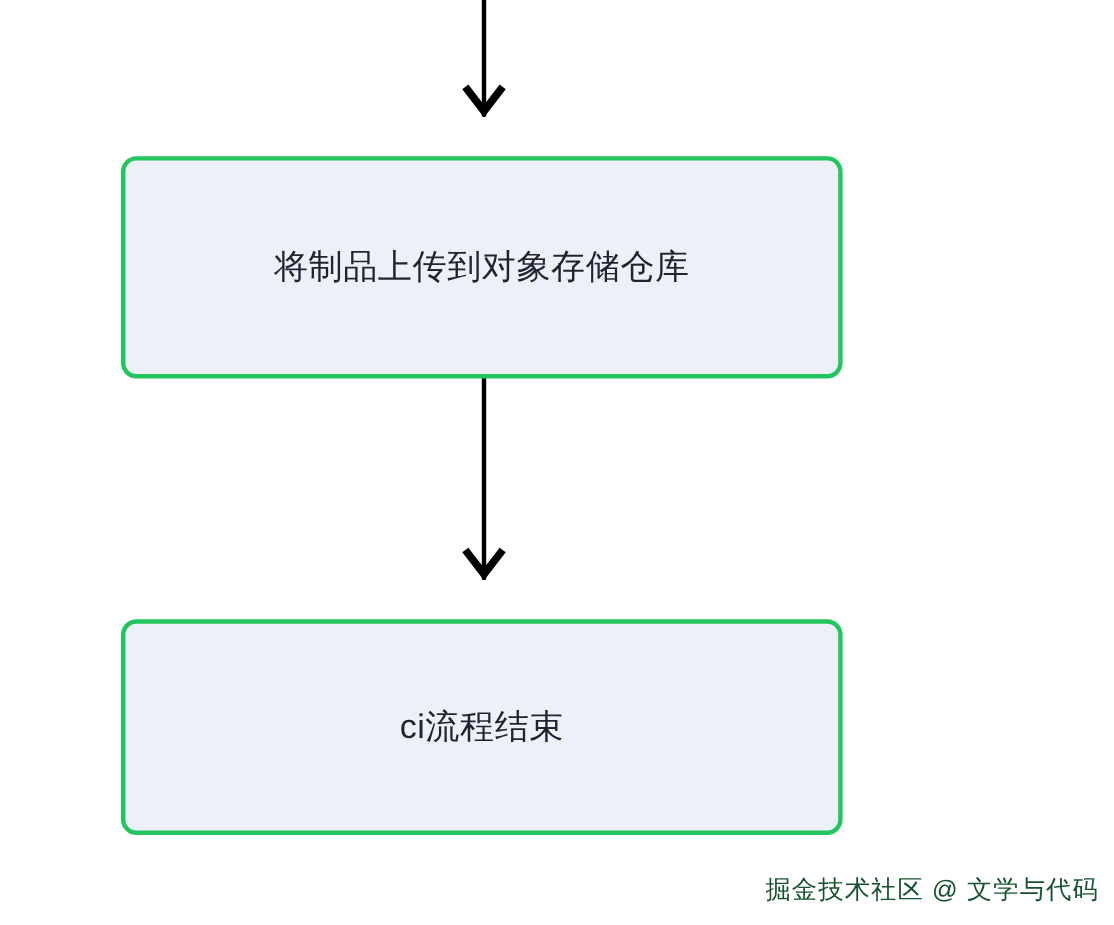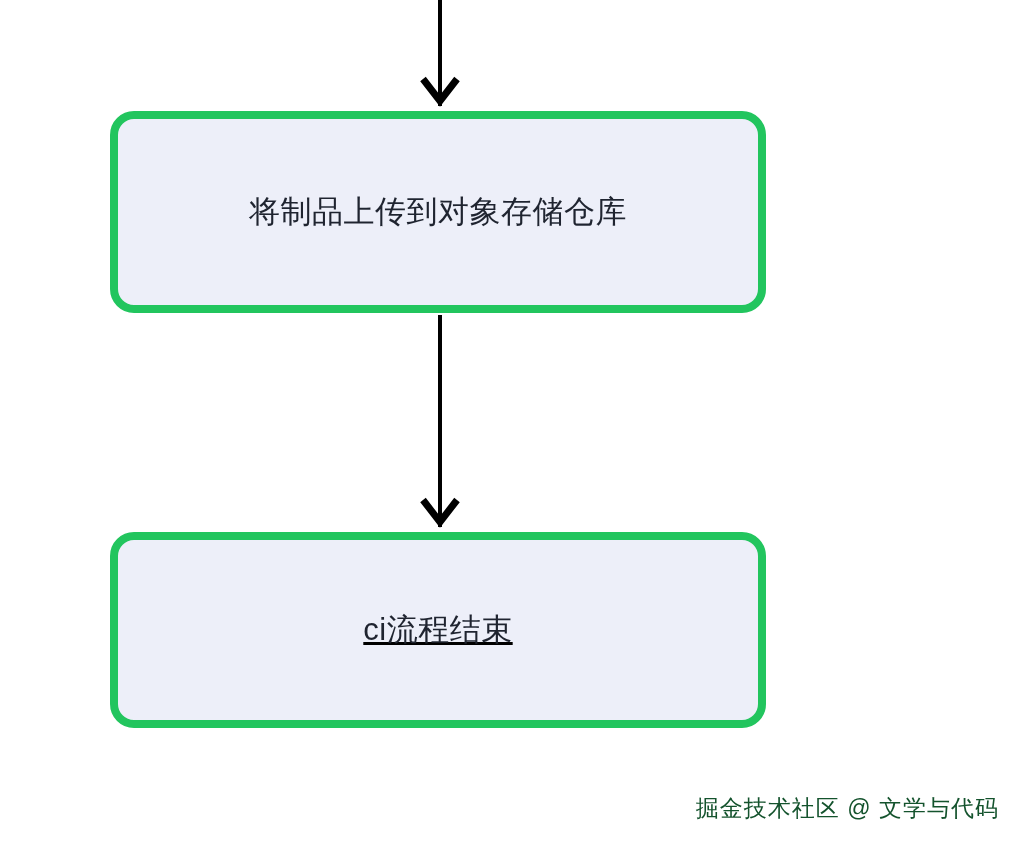--- a/index.html
+++ b/index.html
@@ -42,26 +42,27 @@
     stroke-linecap: butt;
     stroke-linejoin: miter;
     fill: none;
   }
 
   
   .flow-node {
     position: absolute;
     box-sizing: border-box;
     background: #edeff9;
-    border: 8px solid #22c55e;
-    border-radius: 24px;
+    border: 4px solid #22c55e;
+    border-radius: 14px;
     display: flex;
     align-items: center;
     justify-content: center;
     text-align: center;
+    margin-top: 31px;
   }
   .flow-node .node-label {
     color: #1f2430;
     font-size: 31px;
     line-height: 1.25;
     font-weight: 400;
     letter-spacing: 0.5px;
     white-space: nowrap;
   }
 
@@ -69,21 +70,20 @@
     left: 110px;
     top: 111px;
     width: 656px;
     height: 202px;
   }
   #node-ci-end {
     left: 110px;
     top: 532px;
     width: 656px;
     height: 196px;
-    text-decoration: underline;
   }
 
   
   #watermark {
     position: absolute;
     right: 14px;
     bottom: 18px;
     color: #14532d;
     font-size: 23px;
     line-height: 1.2;

